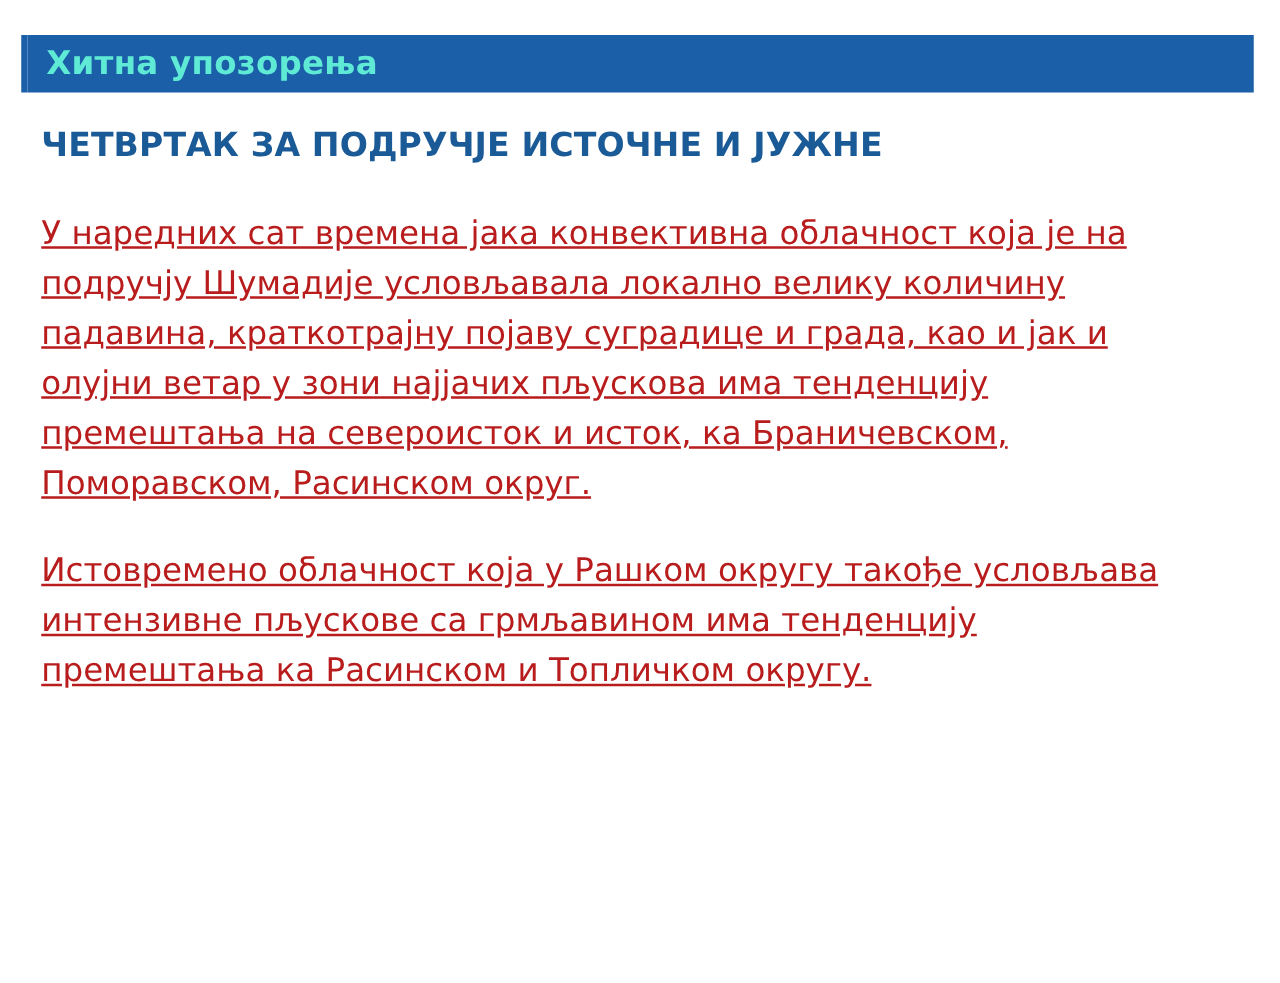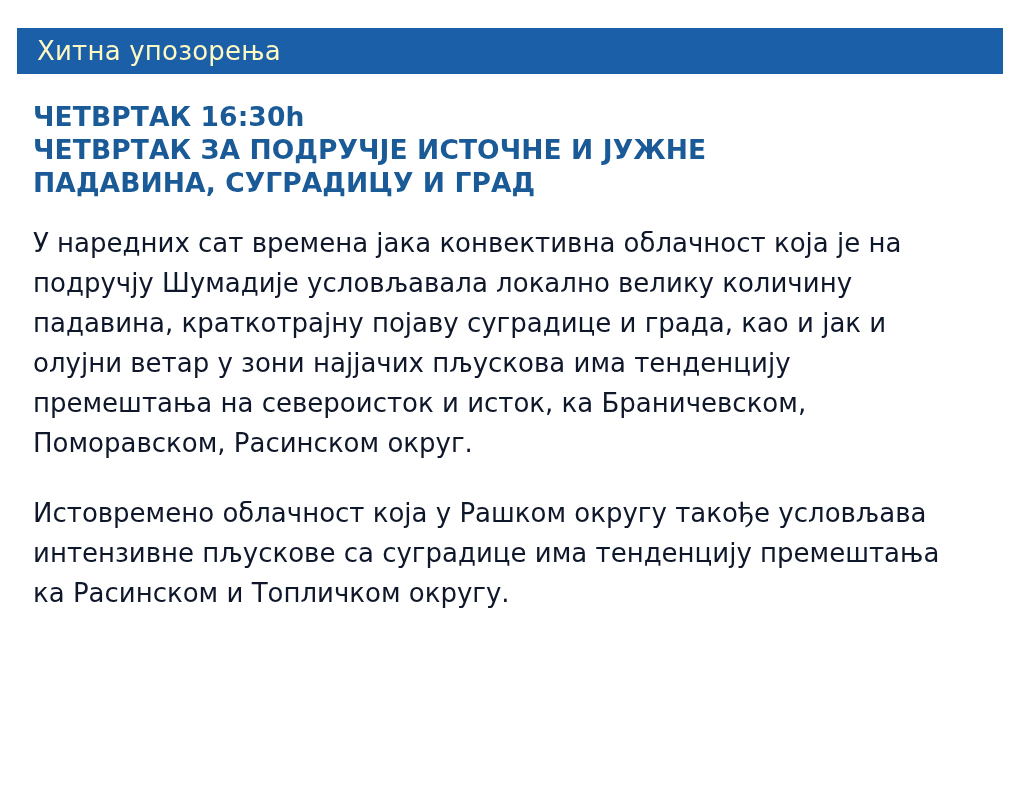--- a/index.html
+++ b/index.html
@@ -33,23 +33,23 @@
     position: absolute;
     left: 22px;
     top: 28px;
     width: 981px;
     height: 46px;
     background: #1b5fa8;
     display: flex;
     align-items: center;
   }
   .header-title {
-    color: #fef9c3;
+    color: #5eead4;
     font-size: 26px;
-    font-weight: 400;
+    font-weight: 700;
     letter-spacing: 0.2px;
     padding-left: 15px;
     line-height: 46px;
     white-space: nowrap;
   }
   .content {
     position: absolute;
     left: 33px;
     top: 100px;
     width: 950px;
@@ -60,25 +60,26 @@
     font-weight: bold;
     line-height: 33px;
     letter-spacing: 0.1px;
     margin: 0;
   }
   .alert-heading .line {
     display: block;
     white-space: nowrap;
   }
   .body-text {
-    margin-top: 24px;
+    margin-top: 34px;
     font-size: 26px;
     line-height: 40px;
-    color: #0f172a;
+    color: #b91c1c;
     font-weight: 400;
+    text-decoration: underline;
   }
   .paragraph {
     margin: 0 0 30px 0;
     max-width: 925px;
   }
   .paragraph:last-child {
     margin-bottom: 0;
   }
 </style>
 </head>
@@ -88,24 +89,22 @@
 
   <div class="left-rule"></div>
 
   <div class="header-bar">
     <div class="header-title">Хитна упозорења</div>
   </div>
 
   <div class="content">
 
     <div class="alert-heading">
-      <span class="line">ЧЕТВРТАК 16:30h</span>
       <span class="line">ЧЕТВРТАК ЗА ПОДРУЧЈЕ ИСТОЧНЕ И ЈУЖНЕ</span>
-      <span class="line">ПАДАВИНА, СУГРАДИЦУ И ГРАД</span>
     </div>
 
     <div class="body-text">
       <p class="paragraph">У наредних сат времена јака конвективна облачност која је на подручју Шумадије условљавала локално велику количину падавина, краткотрајну појаву суградице и града, као и јак и олујни ветар у зони најјачих пљускова има тенденцију премештања на североисток и исток, ка Браничевском, Поморавском, Расинском округ.</p>
-      <p class="paragraph">Истовремено облачност која у Рашком округу такође условљава интензивне пљускове са суградице има тенденцију премештања ка Расинском и Топличком округу.</p>
+      <p class="paragraph">Истовремено облачност која у Рашком округу такође условљава интензивне пљускове са грмљавином има тенденцију премештања ка Расинском и Топличком округу.</p>
     </div>
 
   </div>
 </div>
 
 </body></html>

